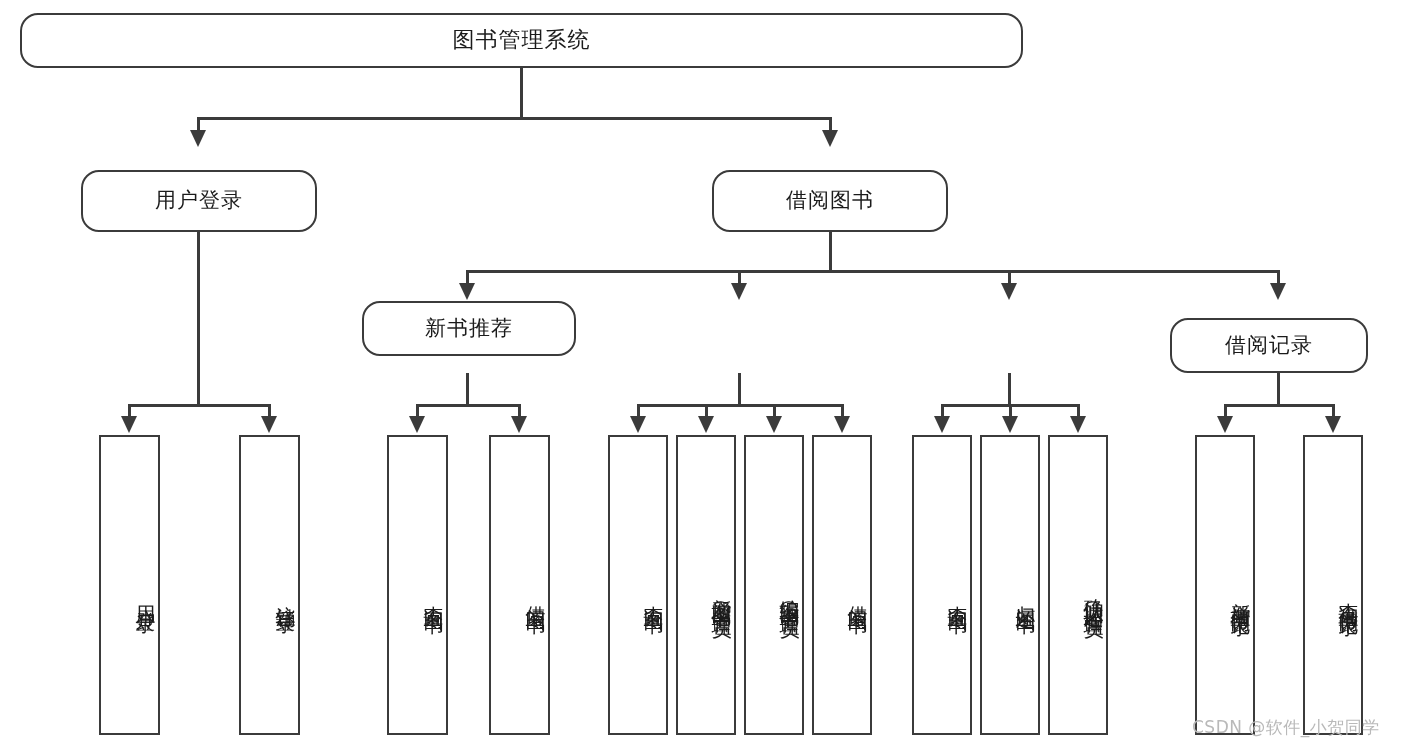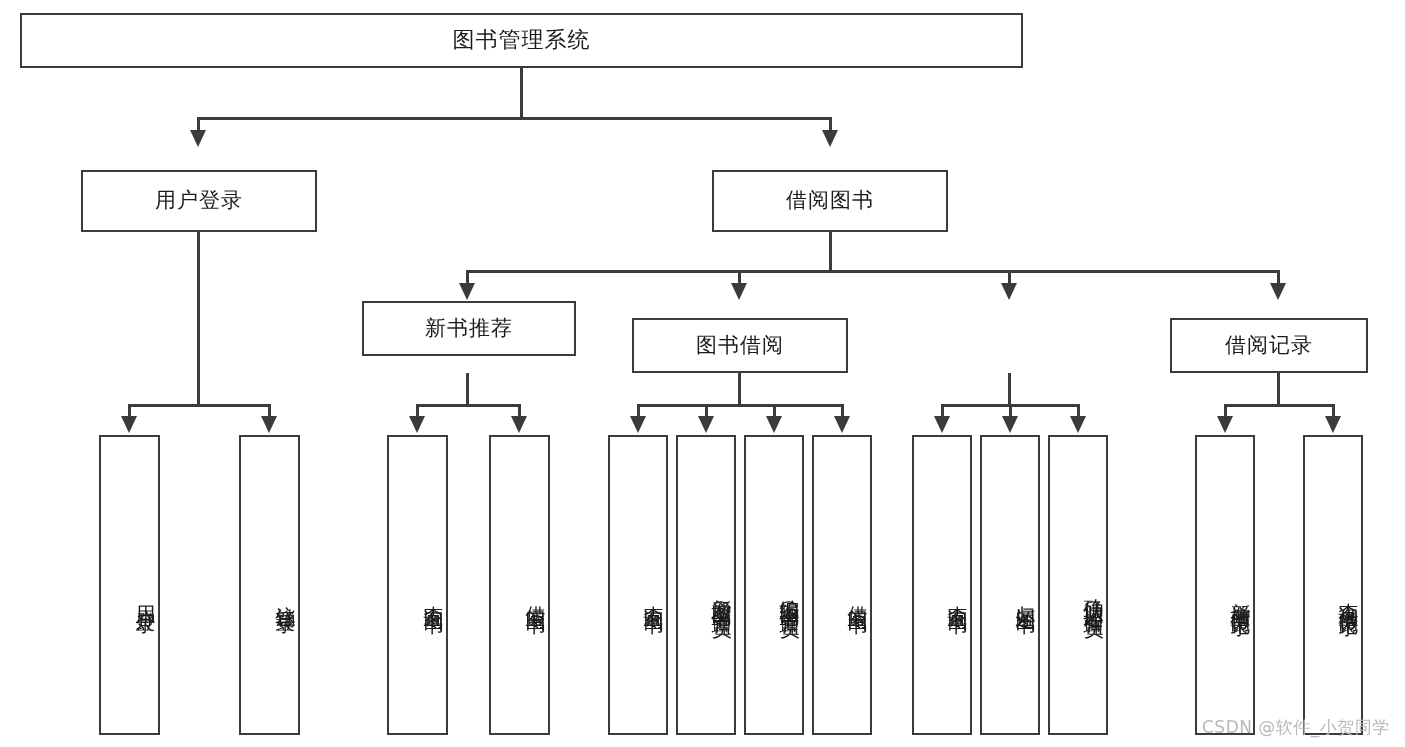--- a/index.html
+++ b/index.html
@@ -27,20 +27,21 @@
     color: #1b1b1b;
     display: flex;
     align-items: center;
     justify-content: center;
     text-align: center;
   }
   .node.h {
     font-size: 21px;
     letter-spacing: 1px;
     line-height: 1.2;
+    border-radius: 18px;
   }
   .node.root {
     font-size: 22px;
   }
   .node.v {
     font-size: 20px;
     writing-mode: vertical-rl;
     text-orientation: upright;
     letter-spacing: 3px;
     line-height: 1.25;
@@ -117,23 +118,20 @@
   <div class="conn vline" style="left:738px; top:270px; width:2.5px; height:15px;"></div>
   <div class="arrow" style="left:730.5px; top:283px;"></div>
   <div class="conn vline" style="left:1008px; top:270px; width:2.5px; height:15px;"></div>
   <div class="arrow" style="left:1000.5px; top:283px;"></div>
   <div class="conn vline" style="left:1277px; top:270px; width:2.5px; height:15px;"></div>
   <div class="arrow" style="left:1269.5px; top:283px;"></div>
 
   <div class="node h" style="left:362px; top:301px; width:214px; height:55px;">
     <span>新书推荐</span>
   </div>
-  <div class="node h" style="left:632px; top:318px; width:216px; height:55px;">
-    <span>图书借阅</span>
-  </div>
   <div class="node h" style="left:1170px; top:318px; width:198px; height:55px;">
     <span>借阅记录</span>
   </div>
 
   <div class="conn vline" style="left:466px; top:373px; width:2.5px; height:33px;"></div>
   <div class="conn hline" style="left:416px; top:404px; width:104px; height:2.5px;"></div>
   <div class="conn vline" style="left:416px; top:404px; width:2.5px; height:13px;"></div>
   <div class="arrow" style="left:408.5px; top:416px;"></div>
   <div class="conn vline" style="left:518px; top:404px; width:2.5px; height:13px;"></div>
   <div class="arrow" style="left:510.5px; top:416px;"></div>
@@ -202,17 +200,17 @@
     <span class="vlabel">确认归还（管理员）</span>
   </div>
 
   <div class="node v" style="left:1195px; top:435px; width:60px; height:300px;">
     <span class="vlabel">新增借阅记录</span>
   </div>
   <div class="node v" style="left:1303px; top:435px; width:60px; height:300px;">
     <span class="vlabel">查询借阅记录</span>
   </div>
 
-  <div id="watermark" style="left:1192px; top:716px;margin-left:10px;">
+  <div id="watermark" style="left:1192px; top:716px;">
     <span>CSDN @软件_小贺同学</span>
   </div>
 
 </div>
 
 </body></html>

